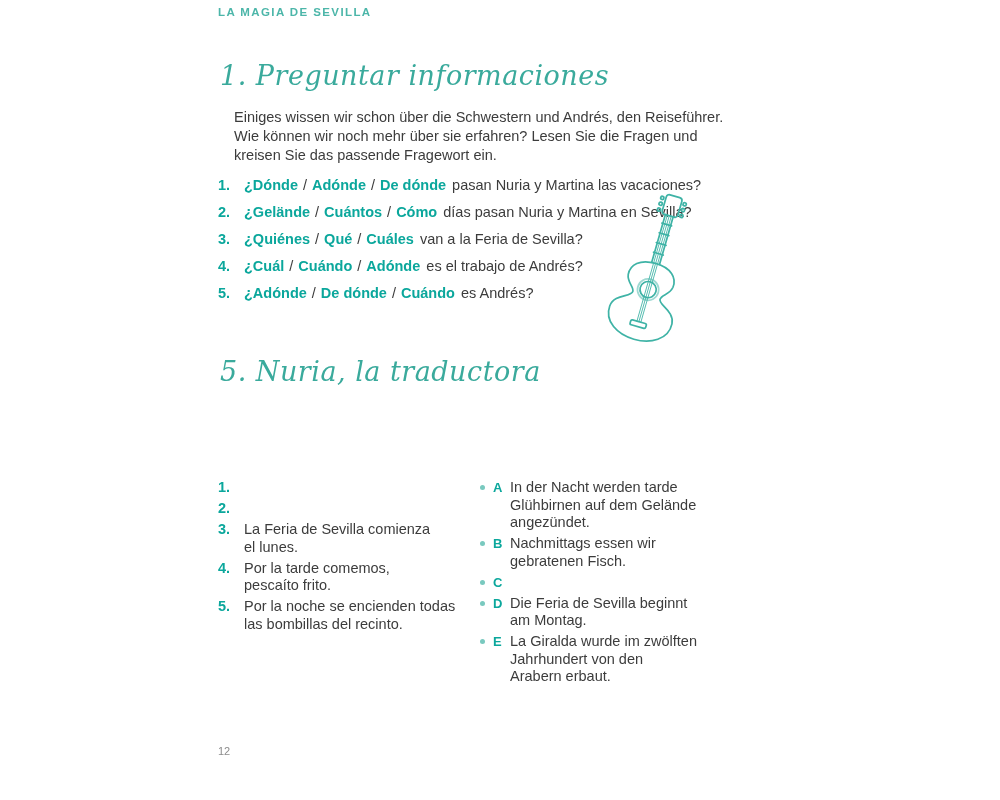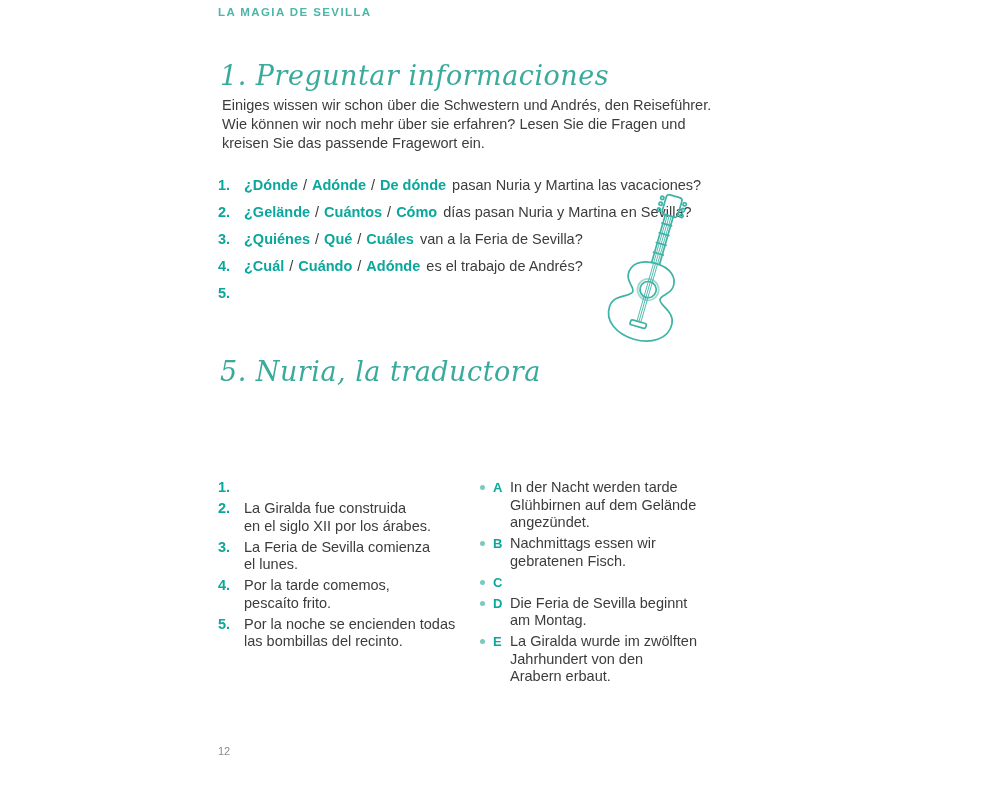--- a/index.html
+++ b/index.html
@@ -18,21 +18,21 @@
   }
   .sec-title{
     position:absolute;left:20px;margin:0;
     font-family:"DejaVu Serif","Liberation Serif",serif;
     font-style:italic;font-weight:500;font-size:27px;letter-spacing:.5px;
     color:var(--heading,#3aaa9c);
   }
   .t4{top:60px;}
   .t5{top:356px;}
   .intro{
-    position:absolute;left:18px;margin:4px;width:505px;
+    position:absolute;left:18px;margin:16px;width:505px;
     font-size:14.5px;line-height:19px;white-space:pre-line;
   }
   .i4{top:92px;}
   .i5{top:399px;}
   .q-list{position:absolute;left:18px;top:177px;margin:0;padding:0;list-style:none;}
   .q-row{display:flex;height:27px;align-items:flex-start;font-size:14.5px;}
   .q-num{width:26px;flex:none;font-weight:bold;color:var(--accent,#0ba79c);}
   .qw{font-weight:bold;color:var(--accent,#0ba79c);}
   .sep{margin:0 5px;color:var(--text,#3c3c3c);}
   .q-rest{margin-left:2px;}
@@ -77,20 +77,22 @@
       <span class="q-body"><span class="qw">¿Quiénes</span><span class="sep">/</span><span class="qw">Qué</span><span class="sep">/</span><span class="qw">Cuáles</span>
         <span class="q-rest">van a la Feria de Sevilla?</span></span>
     </li>
     <li class="q-row">
       <span class="q-num">4.</span>
       <span class="q-body"><span class="qw">¿Cuál</span><span class="sep">/</span><span class="qw">Cuándo</span><span class="sep">/</span><span class="qw">Adónde</span>
         <span class="q-rest">es el trabajo de Andrés?</span></span>
     </li>
     <li class="q-row">
       <span class="q-num">5.</span>
+      <span class="q-body"><span class="qw">¿Adónde</span><span class="sep">/</span><span class="qw">De dónde</span><span class="sep">/</span><span class="qw">Cuándo</span>
+        <span class="q-rest">es Andrés?</span></span>
     </li>
   </ol>
 
   <div class="guitar">
     <svg viewBox="0 0 90 170" width="96" height="172" aria-hidden="true">
       <g fill="none" stroke="currentColor" stroke-width="1.7" stroke-linecap="round" stroke-linejoin="round">
         <rect x="37" y="3" width="16" height="20" rx="3"></rect>
         <circle cx="33.5" cy="8" r="1.6"></circle>
           <circle cx="33.5" cy="14" r="1.6"></circle>
           <circle cx="33.5" cy="20" r="1.6"></circle>
@@ -115,22 +117,20 @@
   </div>
 
   <h2 class="sec-title t5">5. Nuria, la traductora</h2>
 
   <div class="match-left">
     <div class="m-row">
       <span class="m-num">1.</span>
     </div>
     <div class="m-row">
       <span class="m-num">2.</span>
-      <span class="m-text">La Giralda fue construida
-en el siglo XII por los árabes.</span>
     </div>
     <div class="m-row">
       <span class="m-num">3.</span>
       <span class="m-text">La Feria de Sevilla comienza
 el lunes.</span>
     </div>
     <div class="m-row">
       <span class="m-num">4.</span>
       <span class="m-text">Por la tarde comemos,
 pescaíto frito.</span>

